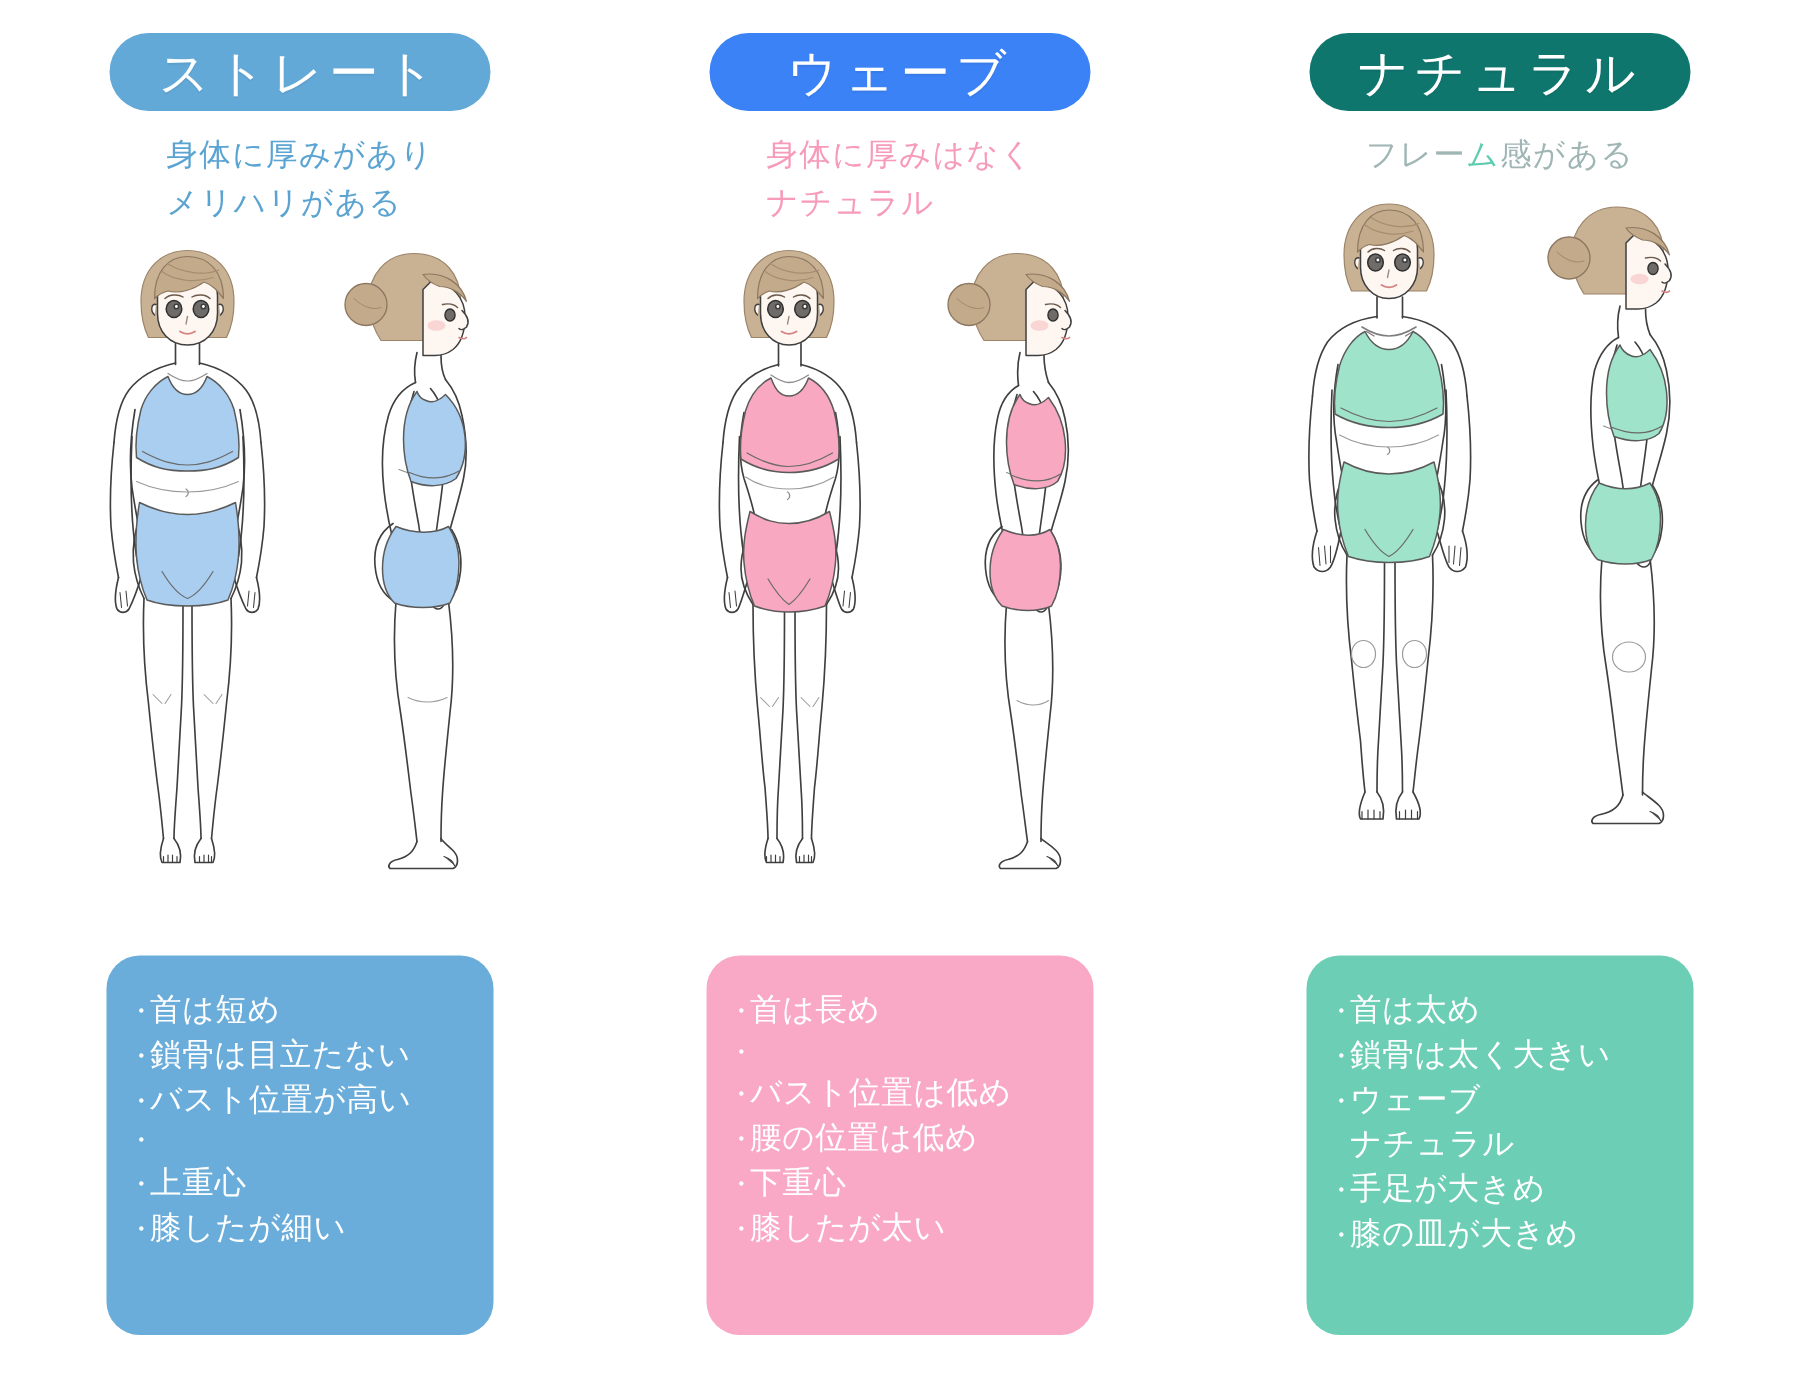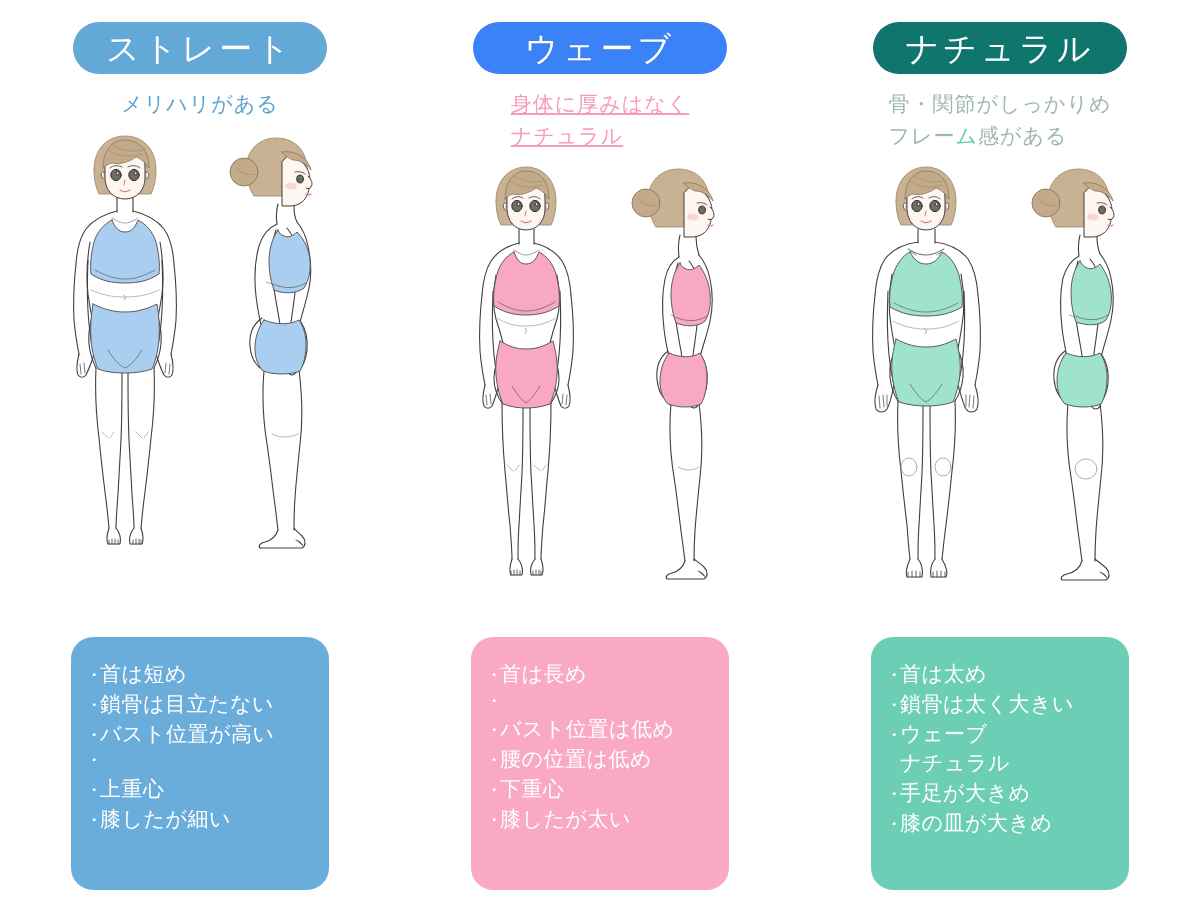--- a/index.html
+++ b/index.html
@@ -53,21 +53,21 @@
   
   .subtitle{
     margin-top:14px;
     text-align:left;
     font-size:21px;
     line-height:1.5;
     letter-spacing:1px;
     white-space:nowrap;
   }
   .col-straight .subtitle{color:#5ba4d2;}
-  .col-wave     .subtitle{color:#f79bbb;text-decoration:underline;}
+  .col-wave     .subtitle{color:#f79bbb;}
   .col-natural  .subtitle{color:#9fb6b4;}
   .col-natural .subtitle .hl{color:#5fcbb0;}
   .subtitle div{margin:0;padding:0;}
 
   
   .figure-wrap{
     margin-top:12px;
     width:300px;
     height:440px;
     position:relative;
@@ -116,20 +116,21 @@
 </head>
 <body>
 
 <div class="board">
 
   <div class="column col-straight">
     <div class="pill">
       <span class="pill-label">ストレート</span>
     </div>
     <div class="subtitle">
+      <div>身体に厚みがあり</div>
       <div>メリハリがある</div>
     </div>
 
     <div class="figure-wrap">
       <svg viewBox="0 0 300 440" xmlns="http://www.w3.org/2000/svg">
         <g fill="none" stroke="#3f3f3f" stroke-width="1.1" stroke-linecap="round" stroke-linejoin="round">
 
           <g>
 
             <path d="M44 38 C44 16 58 4 75 4 C92 4 106 16 106 38 C106 48 104 56 101 62 L49 62 C46 56 44 48 44 38 Z" fill="#c9b294" stroke="#9c8469" stroke-width="0.8"></path>
@@ -419,21 +420,20 @@
           </li>
       </ul>
     </div>
   </div>
 
   <div class="column col-natural">
     <div class="pill">
       <span class="pill-label">ナチュラル</span>
     </div>
     <div class="subtitle">
-      <div>骨・関節がしっかりめ</div>
       <div><span>フレー</span><span class="hl">ム</span><span>感がある</span></div>
     </div>
 
     <div class="figure-wrap">
       <svg viewBox="0 0 300 440" xmlns="http://www.w3.org/2000/svg">
         <g fill="none" stroke="#3f3f3f" stroke-width="1.1" stroke-linecap="round" stroke-linejoin="round">
           <g>
             <path d="M46 38 C46 16 60 4 76 4 C92 4 106 16 106 38 C106 48 104 56 101 62 L51 62 C48 56 46 48 46 38 Z" fill="#c9b294" stroke="#9c8469" stroke-width="0.8"></path>
             <path d="M57 34 C57 22 66 15 76 15 C86 15 95 22 95 34 L95 46 C95 58 87 67 76 67 C65 67 57 58 57 46 Z" fill="#fdf6f1" stroke="#3f3f3f" stroke-width="1"></path>
             <path d="M55 36 C55 18 64 8 76 8 C90 8 99 18 99 36 C95 31 92 27 86 25 C79 30 70 33 63 31 C59 32 57 34 55 36 Z" fill="#c3aa8a" stroke="#8d7760" stroke-width="0.8"></path>

